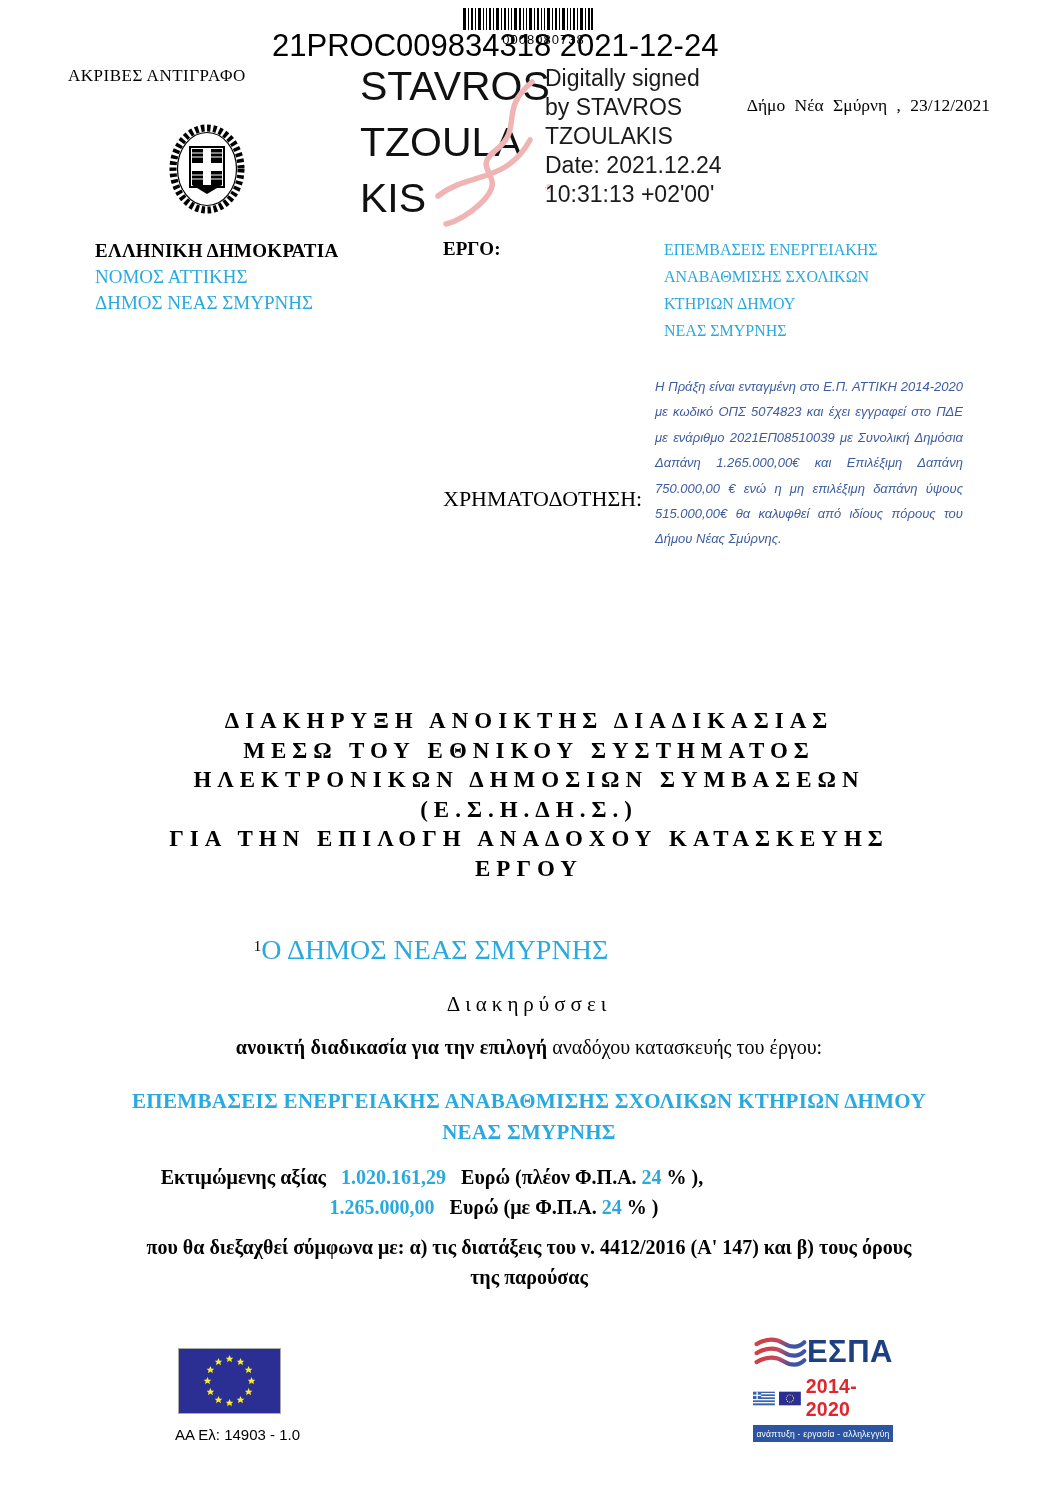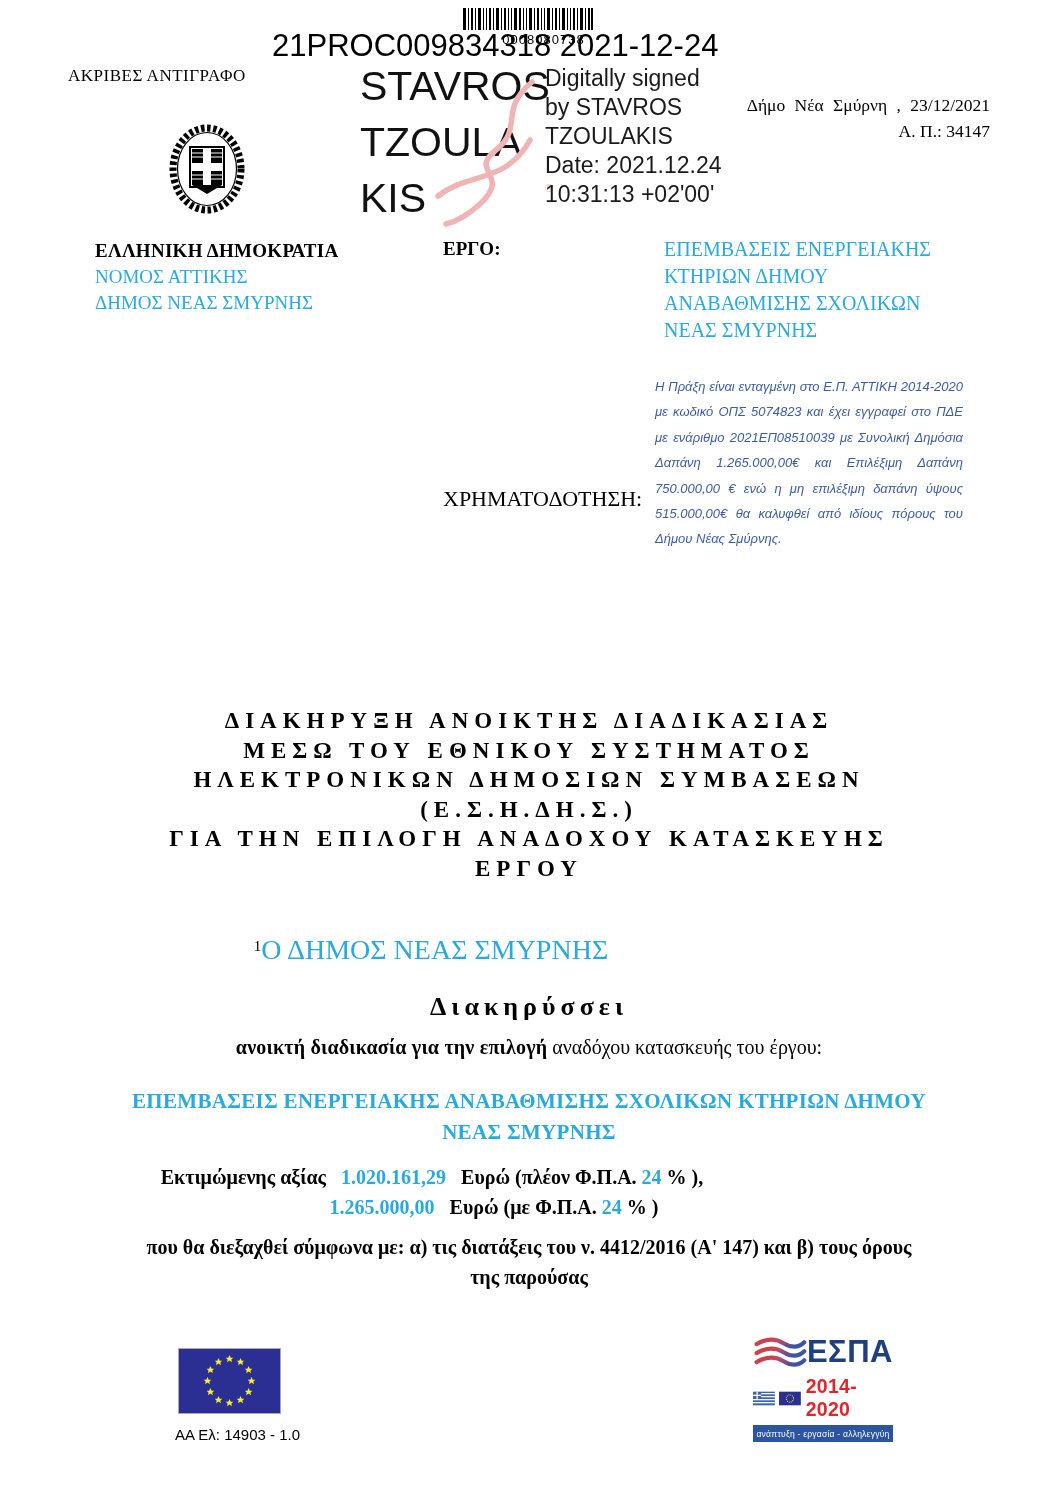--- a/index.html
+++ b/index.html
@@ -18,35 +18,35 @@
   .flourish{left:428px;top:76px;}
   .reg-mark{left:545px;top:182px;color:#f0b4b4;font-family:"Liberation Sans",sans-serif;font-size:11px;}
   .digsig{left:545px;top:64px;font-family:"Liberation Sans",sans-serif;font-size:23px;line-height:29px;color:#1a1a1a;}
   .stamp{left:658px;top:92px;width:332px;text-align:right;font-size:17.5px;line-height:26px;}
   .stamp .l1{word-spacing:5px;}
   
   .authority{left:95px;top:238px;font-size:19px;line-height:26px;}
   .authority .l1{font-weight:bold;letter-spacing:.3px;}
   .cyan{color:#2aa9de;}
   .ergo-label{left:443px;top:238px;font-size:19px;font-weight:bold;}
-  .proj-title{left:664px;top:236px;font-size:20px;line-height:27px;color:#2aa9de;}
+  .proj-title{left:664px;top:236px;font-size:16px;line-height:27px;color:#2aa9de;}
   
   .funding-label{left:443px;top:486px;font-size:22px;}
   .funding-text{
     left:655px;top:374px;width:308px;text-align:justify;
     font-family:"Liberation Sans",sans-serif;font-style:italic;
     font-size:13px;line-height:25.4px;color:#3d5c9f;
   }
   
   .main-title{left:0;top:706px;width:1058px;text-align:center;font-weight:bold;
     font-size:23px;line-height:29.5px;letter-spacing:6px;}
   
   .org-line{left:0;top:934px;width:862px;text-align:center;font-size:28px;color:#2aa9de;}
   .org-line sup{color:#000;font-size:15px;vertical-align:8px;}
-  .declares{left:0;top:992px;width:1058px;text-align:center;font-weight:bold;font-size:26px;letter-spacing:5px;}
+  .declares{left:0;top:992px;width:1058px;text-align:center;font-weight:normal;font-size:21px;letter-spacing:5px;}
   .intro{left:0;top:1036px;width:1058px;text-align:center;font-size:20px;}
   .intro b{letter-spacing:.2px;}
   .proj-big{left:0;top:1086px;width:1058px;text-align:center;font-weight:bold;
     font-size:21px;line-height:31px;color:#2aa9de;letter-spacing:.3px;}
   
   .estimate{left:0;top:1162px;width:864px;text-align:center;font-weight:bold;font-size:20px;line-height:30px;}
   .estimate .row2{position:relative;left:62px;}
   .estimate .num{color:#2aa9de;}
   .estimate .gap{display:inline-block;width:10px;}
   
@@ -159,34 +159,33 @@
   <div class="abs digsig">
     <div>Digitally signed</div>
     <div>by STAVROS</div>
     <div>TZOULAKIS</div>
     <div>Date: 2021.12.24</div>
     <div>10:31:13 +02'00'</div>
   </div>
 
   <div class="abs stamp">
     <div class="l1">Δήμο Νέα Σμύρνη , 23/12/2021</div>
-    <div>Α. Π.: 34147</div>
   </div>
 
   <div class="abs authority">
     <div class="l1">ΕΛΛΗΝΙΚΗ ΔΗΜΟΚΡΑΤΙΑ</div>
     <div class="cyan">ΝΟΜΟΣ ΑΤΤΙΚΗΣ</div>
     <div class="cyan">ΔΗΜΟΣ ΝΕΑΣ ΣΜΥΡΝΗΣ</div>
   </div>
 
   <div class="abs ergo-label">ΕΡΓΟ:</div>
   <div class="abs proj-title">
     <div>ΕΠΕΜΒΑΣΕΙΣ ΕΝΕΡΓΕΙΑΚΗΣ</div>
+    <div>ΑΝΑΒΑΘΜΙΣΗΣ ΣΧΟΛΙΚΩΝ</div>
     <div>ΚΤΗΡΙΩΝ ΔΗΜΟΥ</div>
-    <div>ΑΝΑΒΑΘΜΙΣΗΣ ΣΧΟΛΙΚΩΝ</div>
     <div>ΝΕΑΣ ΣΜΥΡΝΗΣ</div>
   </div>
 
   <div class="abs funding-label">ΧΡΗΜΑΤΟΔΟΤΗΣΗ:</div>
   <div class="abs funding-text">Η Πράξη είναι ενταγμένη στο Ε.Π. ΑΤΤΙΚΗ 2014-2020 με κωδικό ΟΠΣ 5074823 και έχει εγγραφεί στο ΠΔΕ με ενάριθμο 2021ΕΠ08510039 με Συνολική Δημόσια Δαπάνη 1.265.000,00€ και Επιλέξιμη Δαπάνη 750.000,00 € ενώ η μη επιλέξιμη δαπάνη ύψους 515.000,00€ θα καλυφθεί από ιδίους πόρους του Δήμου Νέας Σμύρνης.</div>
 
   <div class="abs main-title">
     <div>ΔΙΑΚΗΡΥΞΗ ΑΝΟΙΚΤΗΣ ΔΙΑΔΙΚΑΣΙΑΣ</div>
     <div>ΜΕΣΩ ΤΟΥ ΕΘΝΙΚΟΥ ΣΥΣΤΗΜΑΤΟΣ</div>
     <div>ΗΛΕΚΤΡΟΝΙΚΩΝ ΔΗΜΟΣΙΩΝ ΣΥΜΒΑΣΕΩΝ</div>

